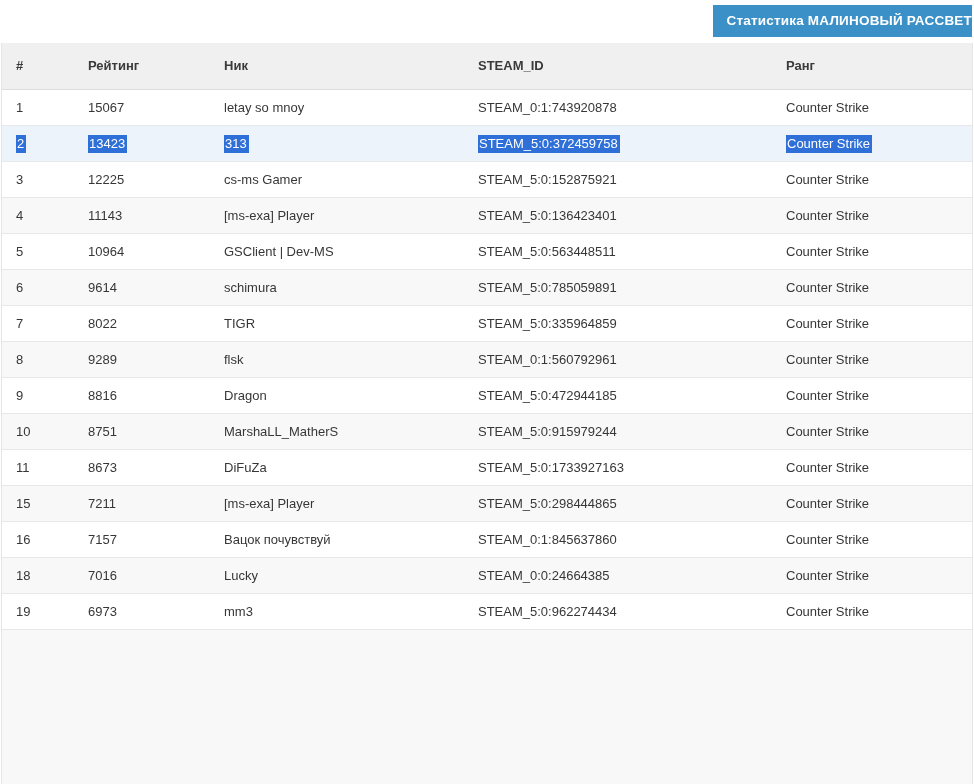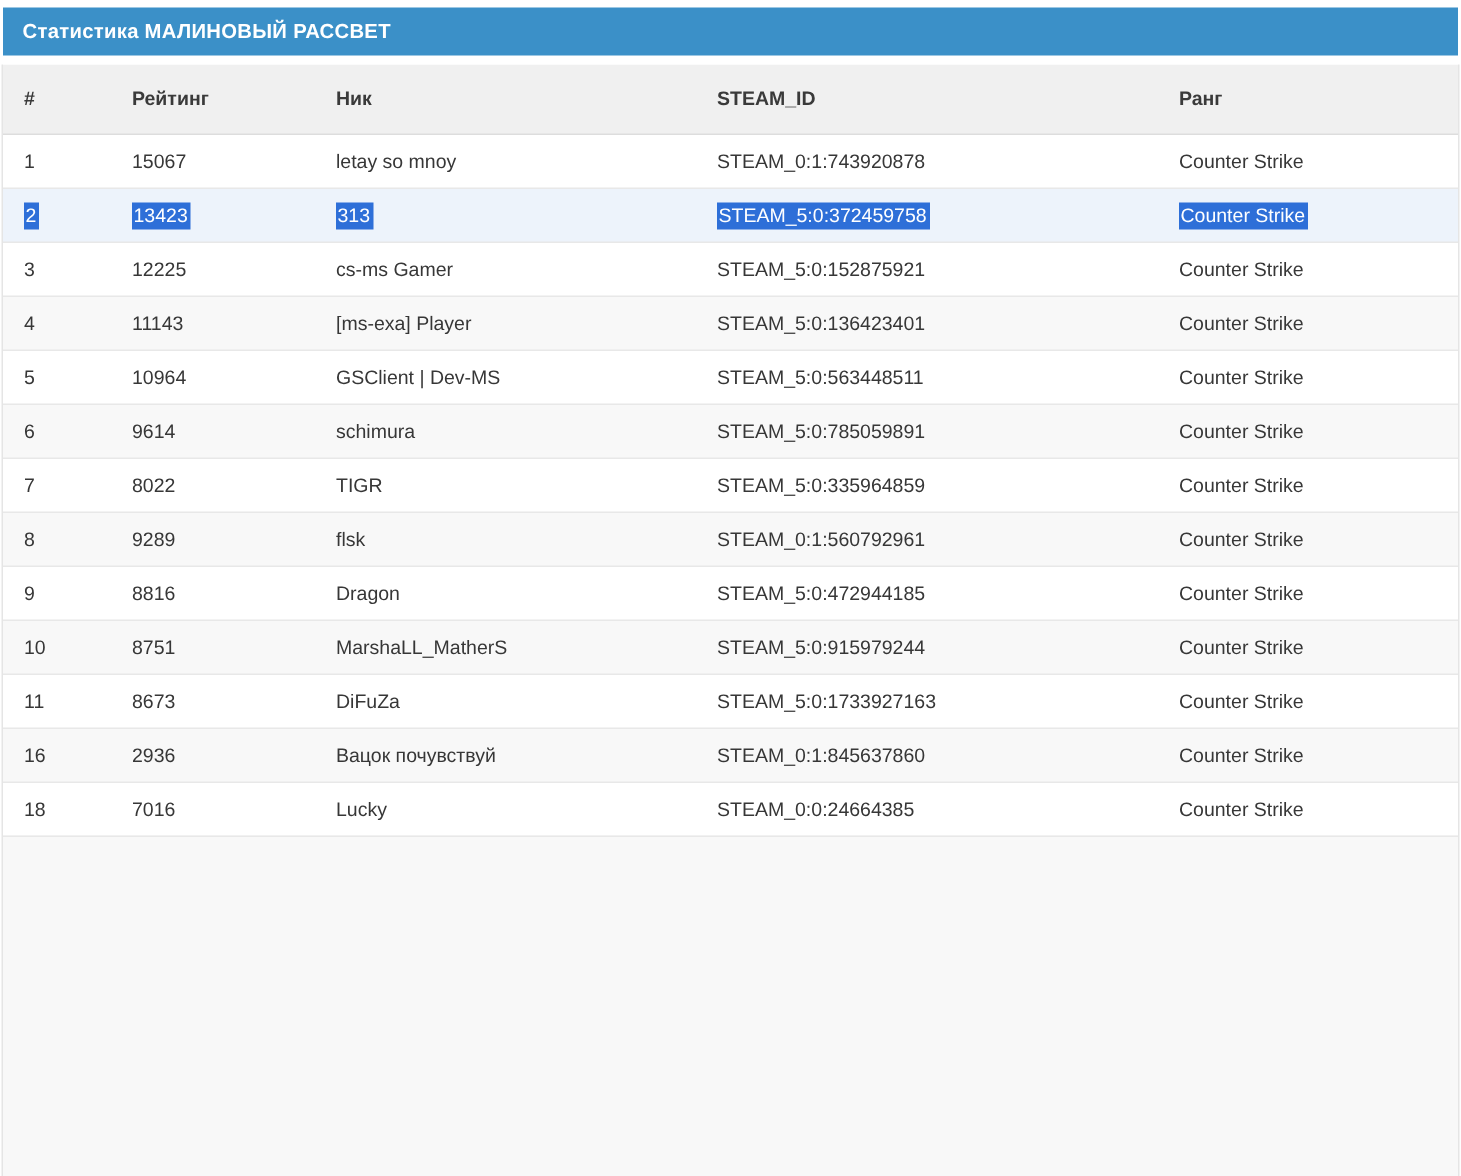--- a/index.html
+++ b/index.html
@@ -8,20 +8,21 @@
     font-family: "Liberation Sans", "DejaVu Sans", sans-serif;
     color: #363636;
   }
   .screen {
     width: 974px;
     height: 784px;
     overflow: hidden;
     background: #ffffff;
     display: flex;
     flex-direction: column;
+    align-items: flex-end;
   }
   .titlebar {
     margin: 5px 2px 6px 2px;
     height: 32px;
     line-height: 32px;
     background: var(--header-bar, #3b90c8);
     color: #ffffff;
     font-size: 13.5px;
     font-weight: bold;
     padding-left: 13px;
@@ -179,31 +180,45 @@
     <td><span class="cell-text">Counter Strike</span></td>
   </tr>
           <tr>
     <td><span class="cell-text">11</span></td>
     <td><span class="cell-text">8673</span></td>
     <td><span class="cell-text">DiFuZa</span></td>
     <td><span class="cell-text">STEAM_5:0:1733927163</span></td>
     <td><span class="cell-text">Counter Strike</span></td>
   </tr>
           <tr>
+    <td><span class="cell-text">15</span></td>
+    <td><span class="cell-text">7211</span></td>
+    <td><span class="cell-text">[ms-exa] Player</span></td>
+    <td><span class="cell-text">STEAM_5:0:298444865</span></td>
+    <td><span class="cell-text">Counter Strike</span></td>
+  </tr>
+          <tr>
     <td><span class="cell-text">16</span></td>
-    <td><span class="cell-text">2936</span></td>
+    <td><span class="cell-text">7157</span></td>
     <td><span class="cell-text">Вацок почувствуй</span></td>
     <td><span class="cell-text">STEAM_0:1:845637860</span></td>
     <td><span class="cell-text">Counter Strike</span></td>
   </tr>
           <tr>
     <td><span class="cell-text">18</span></td>
     <td><span class="cell-text">7016</span></td>
     <td><span class="cell-text">Lucky</span></td>
     <td><span class="cell-text">STEAM_0:0:24664385</span></td>
     <td><span class="cell-text">Counter Strike</span></td>
   </tr>
+          <tr>
+    <td><span class="cell-text">19</span></td>
+    <td><span class="cell-text">6973</span></td>
+    <td><span class="cell-text">mm3</span></td>
+    <td><span class="cell-text">STEAM_5:0:962274434</span></td>
+    <td><span class="cell-text">Counter Strike</span></td>
+  </tr>
         </tbody>
     </table>
     <div class="next-row-peek"></div>
   </div>
 
 </div>
 
 </body></html>

